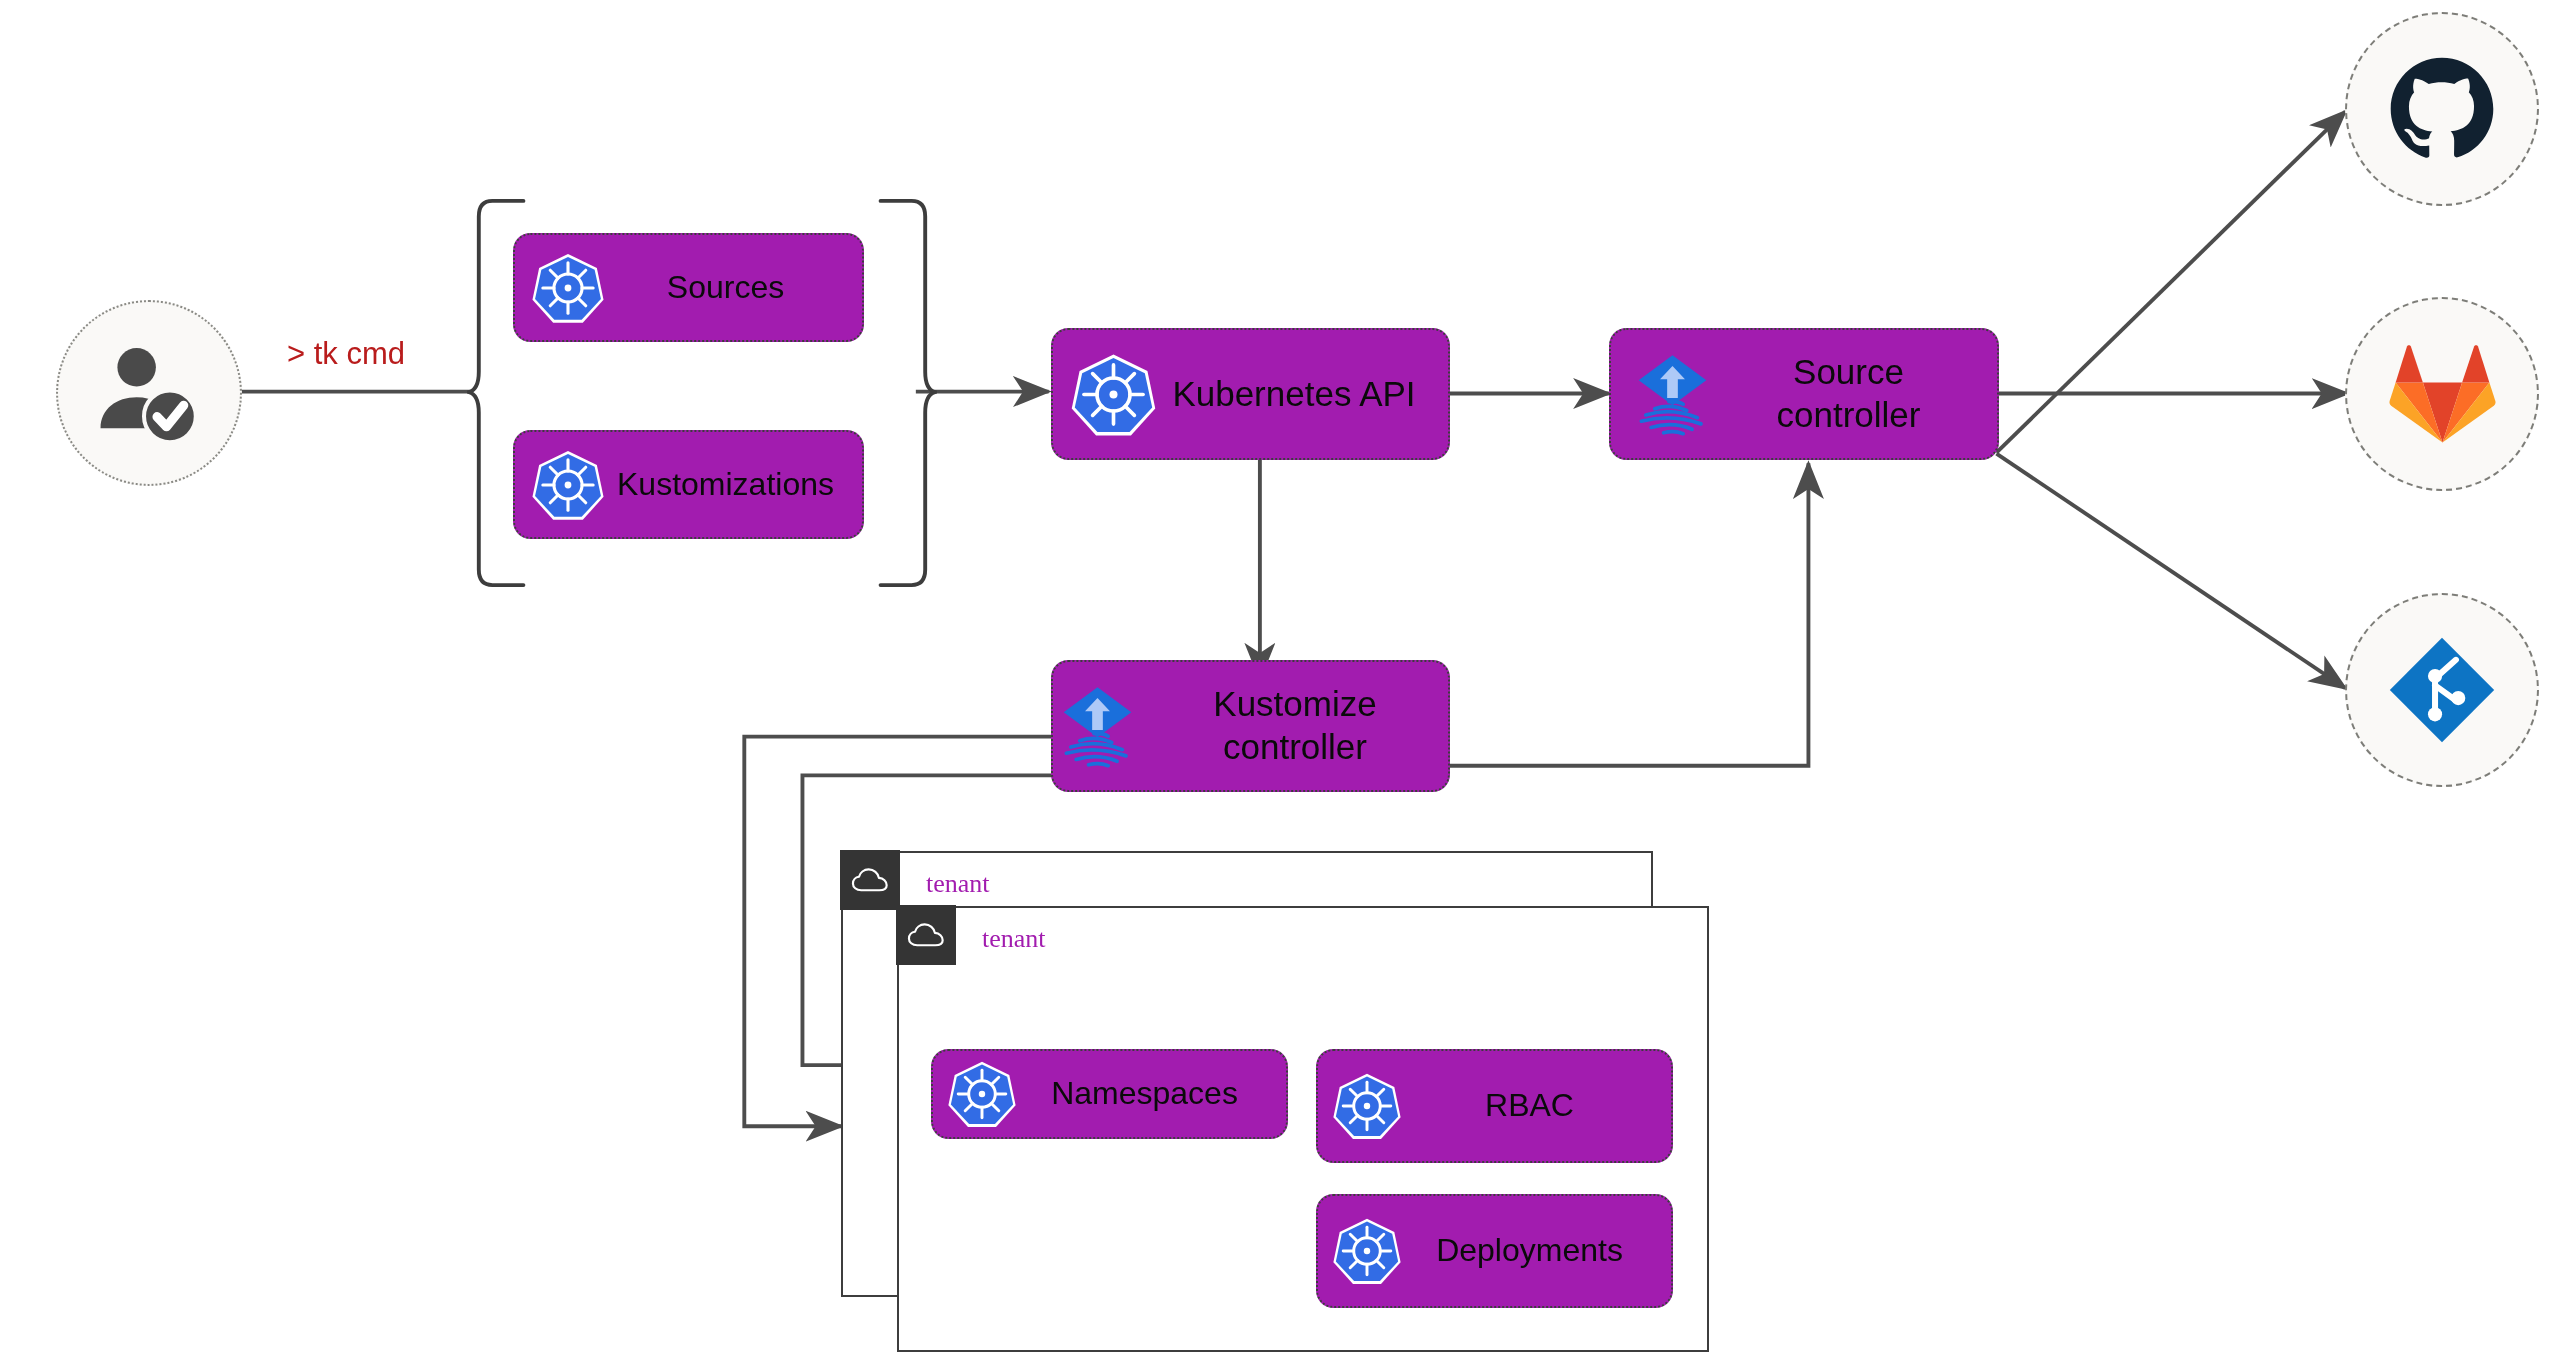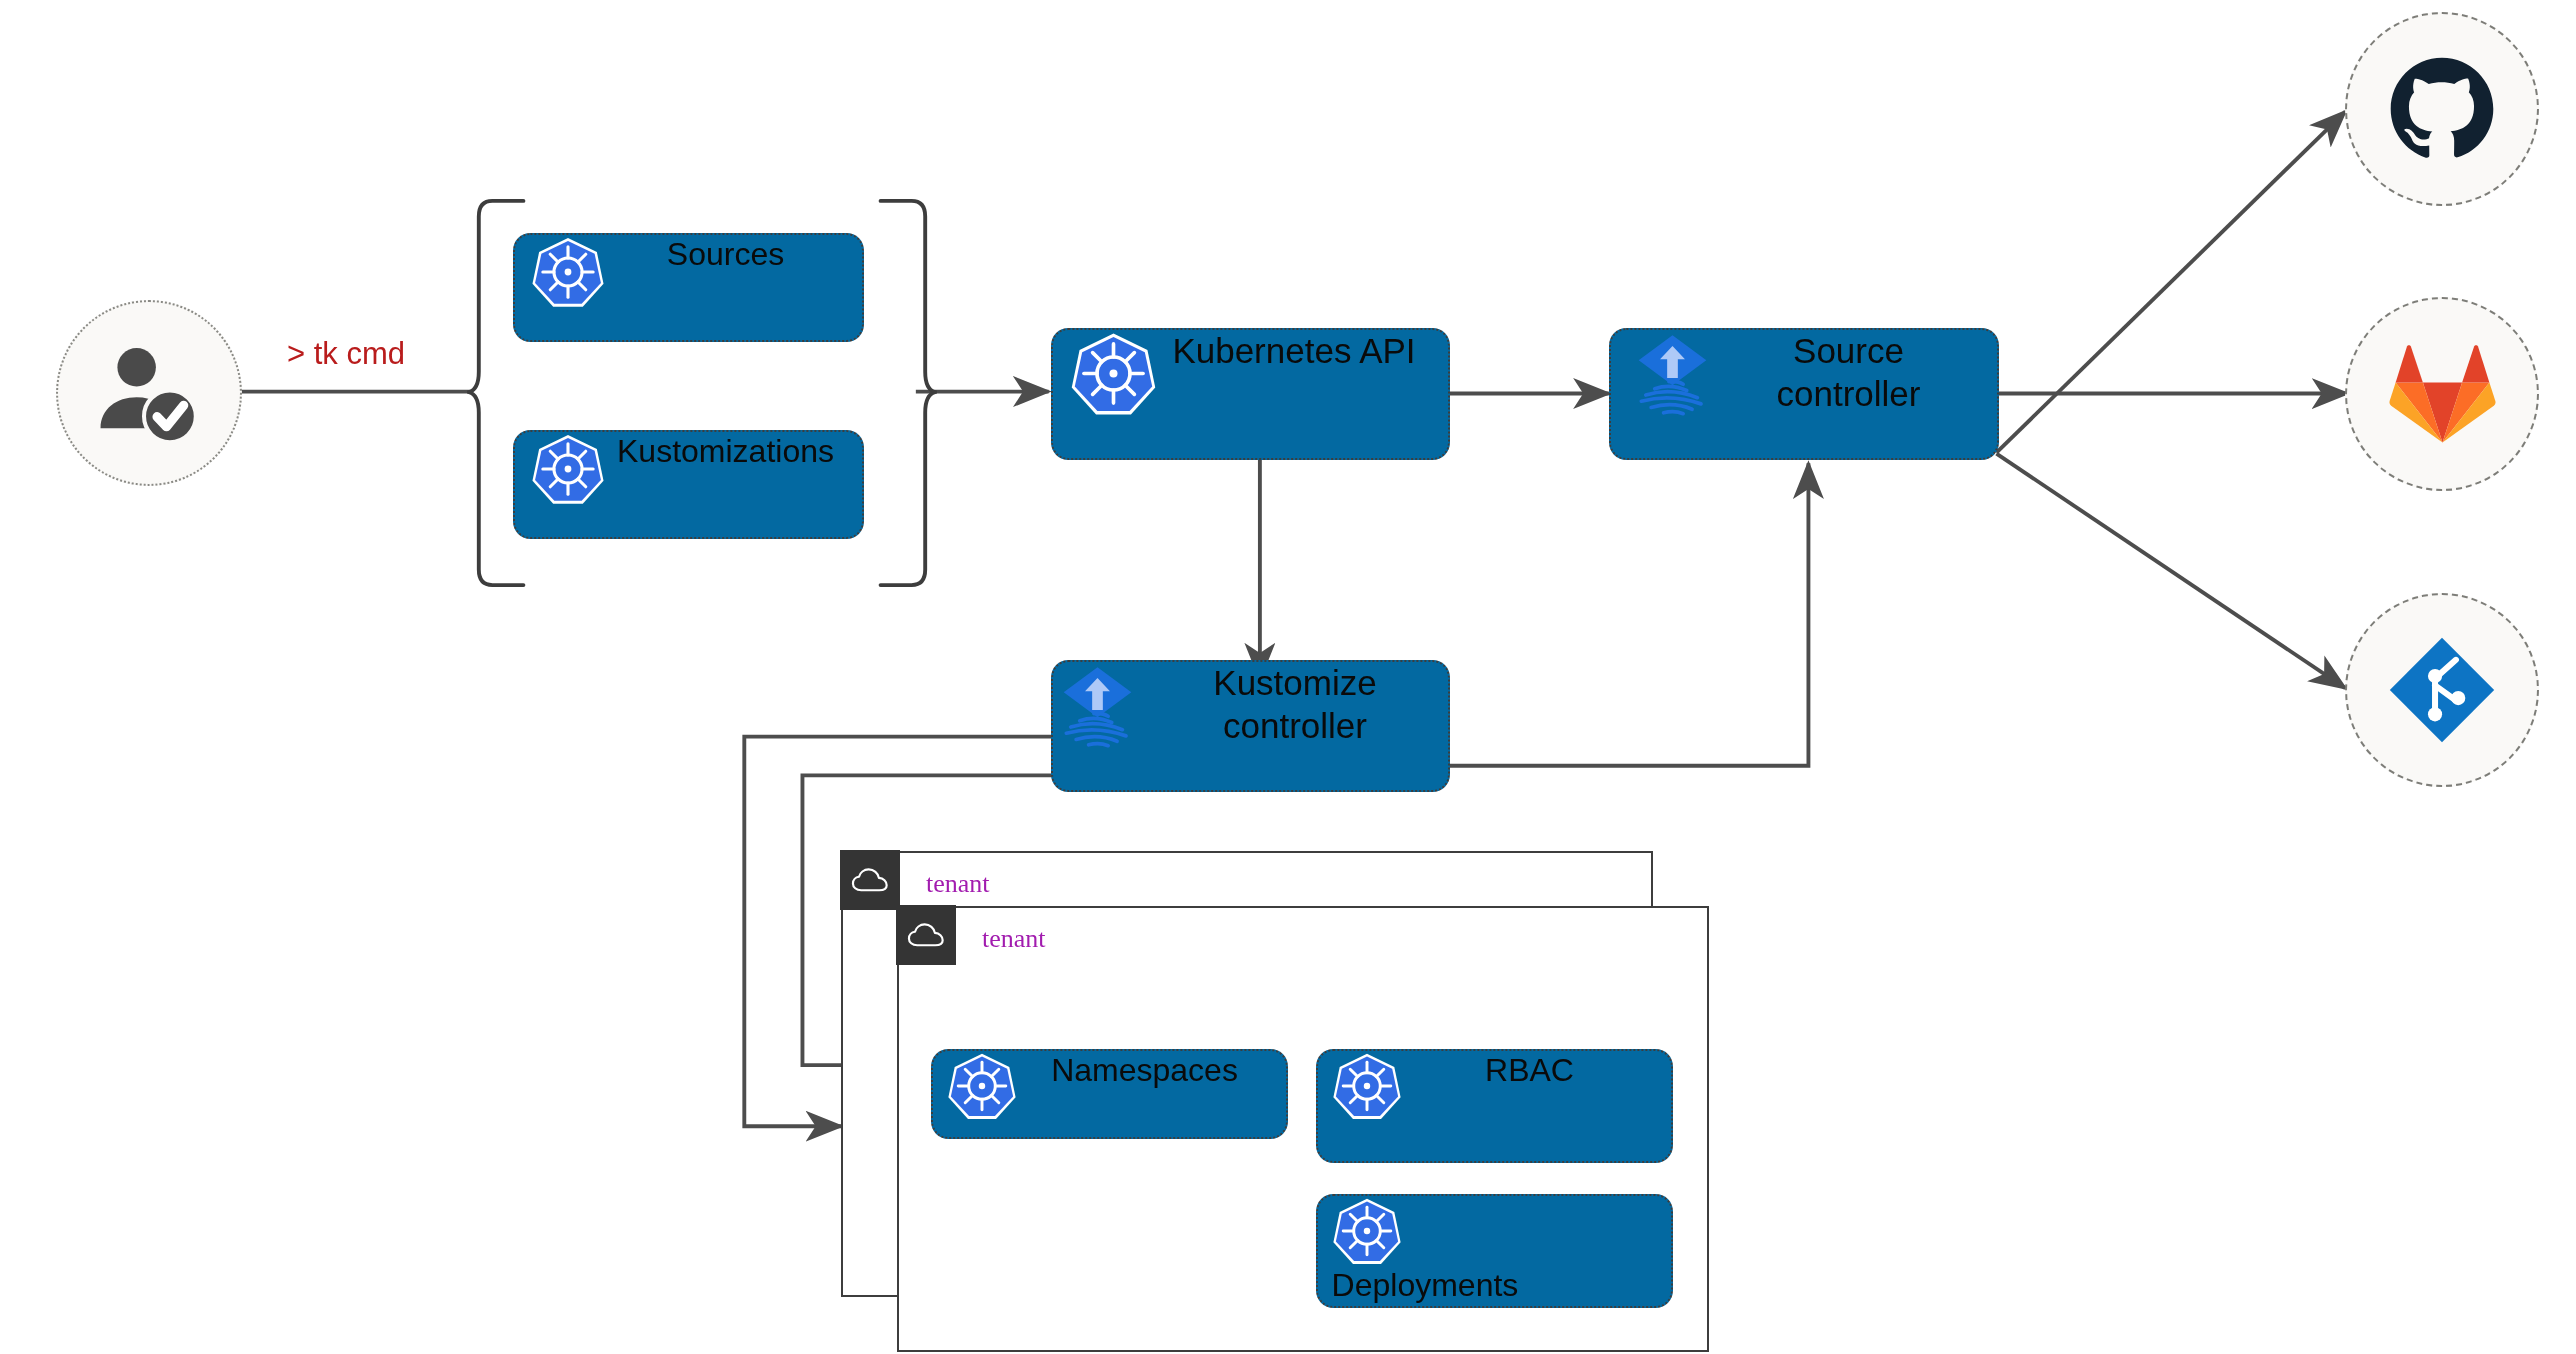--- a/index.html
+++ b/index.html
@@ -25,25 +25,25 @@
     width: 2576px;
     height: 1355px;
     pointer-events: none;
     z-index: 5;
   }
 
   
   .node {
     position: absolute;
     box-sizing: border-box;
-    background: #0369a1;
+    background: #a21caf;
     border: 2.9px dotted #3d3d3d;
     border-radius: 17.4px;
     display: flex;
-    align-items: flex-start;
+    align-items: center;
     z-index: 10;
   }
   .node .ico {
     flex: 0 0 auto;
     display: flex;
     align-items: center;
     justify-content: center;
   }
   .node .lbl {
     flex: 1 1 auto;
@@ -319,21 +319,21 @@
             <path d="M74 26 L63.5 36.5"></path>
               <path d="M36.5 63.5 L26 74"></path>
           </g>
           <circle cx="50" cy="50" r="4.6" fill="#ffffff"></circle>
         </svg>
       </span>
       <span class="lbl" style="font-size:32px;">RBAC</span>
     </div>
 
 
-    <div class="node" style="left:417px; top:286px; width:357px; height:114px; padding:0 13.6px;flex-direction:column;">
+    <div class="node" style="left:417px; top:286px; width:357px; height:114px; padding:0 13.6px;">
       <span class="ico">
         <svg width="70" height="70" viewBox="0 0 100 100">
           <path d="M50 4 L89 23 L98 66 L70 97 L30 97 L2 66 L11 23 Z" fill="#ffffff"></path>
           <path d="M50 8 L86 25.5 L94.5 65 L68.5 93 L31.5 93 L5.5 65 L14 25.5 Z" fill="#326ce5"></path>
           <g stroke="#ffffff" stroke-width="4.2" fill="none" stroke-linecap="round">
             <circle cx="50" cy="50" r="19"></circle>
             <path d="M50 16 L50 31"></path>
               <path d="M50 69 L50 84"></path>
             <path d="M16 50 L31 50"></path>
               <path d="M69 50 L84 50"></path>

